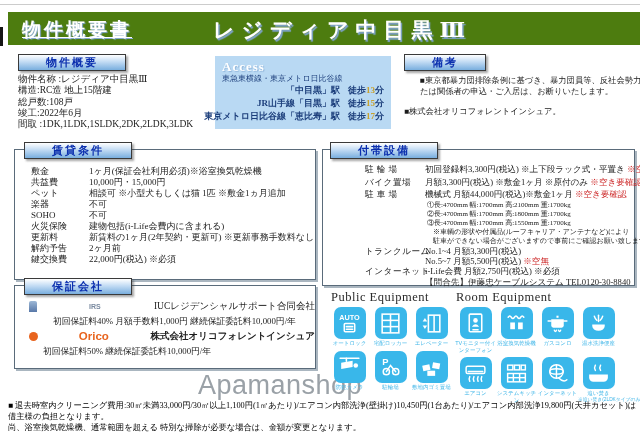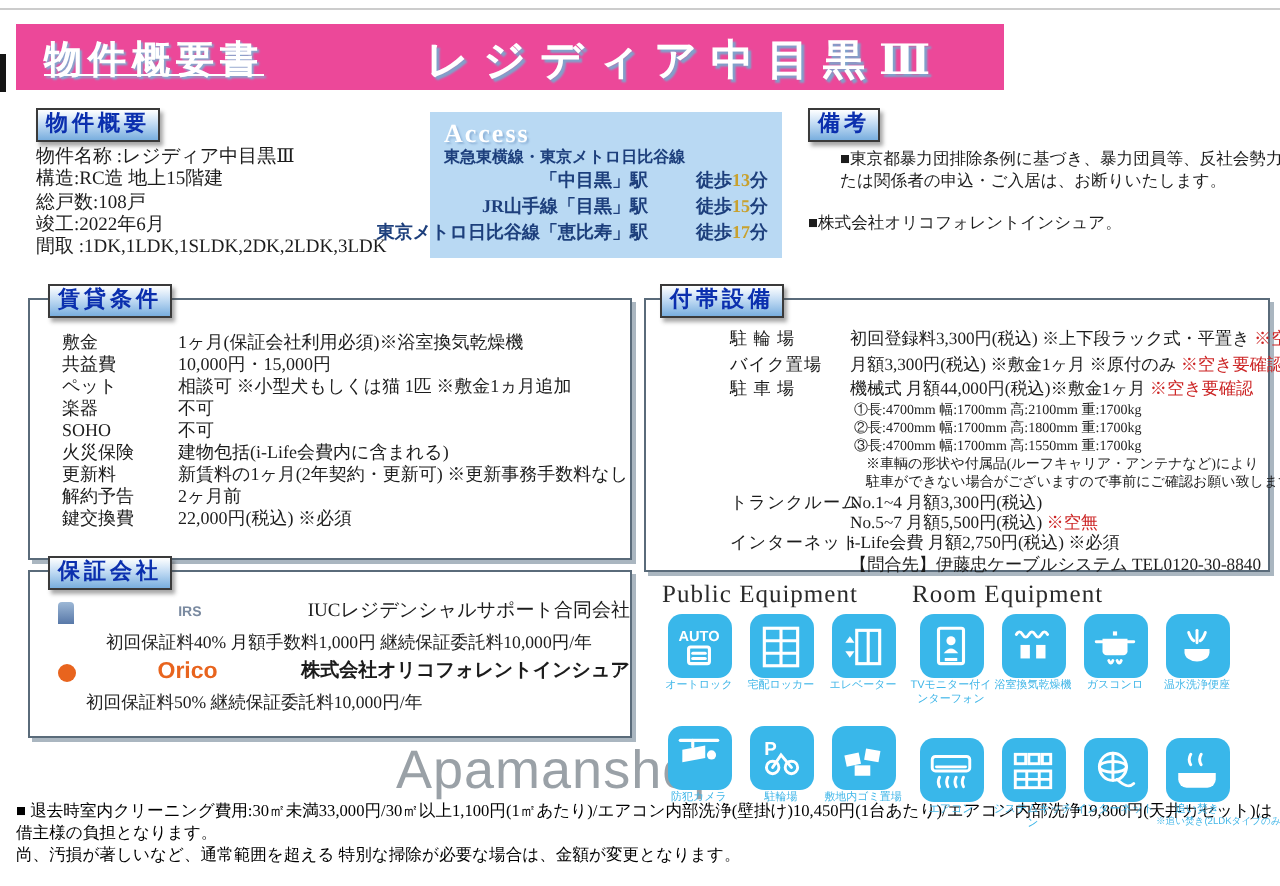--- a/index.html
+++ b/index.html
@@ -3,44 +3,44 @@
 <meta charset="utf-8">
 <style>
   html,body{margin:0;padding:0;background:#e8e8e8;}
   .page{position:relative;width:640px;height:443px;background:#ffffff;overflow:hidden;
         font-family:"Liberation Serif","DejaVu Serif",serif;color:#1c1c1c;}
   .abs{position:absolute;}
   .topline{left:0;top:4px;width:640px;height:1px;background:#cccccc;}
   .leftmark{left:0;top:27px;width:3px;height:19px;background:#151515;}
 
   
-  .hdrbar{left:8px;top:12px;width:494px;height:33px;background:#ec4899;}
+  .hdrbar{left:8px;top:12px;width:632px;height:33px;background:#4d7c0f;}
   .doc-title{position:absolute;left:14px;top:5px;font-size:19px;font-weight:700;color:#ffffff;
              text-decoration:underline;letter-spacing:3px;text-shadow:1px 1px 1px #85a8cf;}
   .prop-title{position:absolute;left:205px;top:4px;font-size:21px;font-weight:700;color:#ffffff;
               letter-spacing:7px;white-space:nowrap;text-shadow:1.5px 1.5px 1px #7fa3cc;}
 
   
   .tab{position:absolute;background:linear-gradient(180deg,#ffffff 0%,#c3dcf4 45%,#79aede 100%);
        border:1px solid #3a3a3a;box-shadow:1.5px 2px 2px rgba(60,60,60,.45);
-       color:#0b2fae;font-weight:700;font-size:11px;line-height:15px;padding:0 4px;
+       color:#0b2fae;font-weight:700;font-size:11px;line-height:15px;padding:0 27px;
        letter-spacing:2px;white-space:nowrap;z-index:5;}
 
   
   .panel{position:absolute;background:#ffffff;border:1px solid #5a6b7a;box-shadow:2px 2px 0 #aab6c0;box-sizing:border-box;}
 
   
   .ov-lines{left:18px;top:74px;width:295px;font-size:9.5px;line-height:11.3px;white-space:nowrap;}
 
   
   .access{left:215px;top:56px;width:176px;height:73px;background:#b9d9f3;padding:3px 7px;box-sizing:border-box;}
   .access-title{font-size:13px;font-weight:700;color:#ffffff;letter-spacing:1px;line-height:15px;
                 text-shadow:1px 1px 1px #8fb3d8;}
-  .access-line1{font-size:8px;font-weight:700;color:#1d3f7c;line-height:10px;white-space:nowrap;}
-  .st-row{display:flex;justify-content:flex-end;gap:24px;font-size:9px;font-weight:700;color:#1d3f7c;
+  .access-line1{font-size:8px;font-weight:400;color:#1d3f7c;line-height:10px;white-space:nowrap;}
+  .st-row{display:flex;justify-content:flex-end;gap:8px;font-size:9px;font-weight:700;color:#1d3f7c;
           line-height:12.8px;white-space:nowrap;}
   .gold{color:#c8a12e;}
 
   
   .rm1{left:420px;top:76px;width:233px;font-size:8.3px;line-height:10.5px;font-family:Liberation Mono, monospace;}
   .rm2{left:404px;top:107px;width:233px;font-size:8.3px;line-height:10.5px;}
 
   
   .rental-panel{left:14px;top:149px;width:302px;height:131px;}
   .rental-inner{padding:16px 0 0 16px;}
@@ -66,21 +66,21 @@
   .g-terms{font-size:8.8px;line-height:15px;white-space:nowrap;}
   .irs-mark{display:inline-block;width:8px;height:11px;border-radius:2px 2px 0 0;
             background:linear-gradient(180deg,#9db8d6,#5878a8);margin-right:2px;}
   .irs-text{font-size:7px;font-weight:700;color:#7a8aa0;margin-right:3px;font-family:"Liberation Sans",sans-serif;}
   .orico-dot{display:inline-block;width:9px;height:9px;border-radius:50%;background:#e8641e;margin-right:4px;}
   .orico-text{font-family:"Liberation Sans",sans-serif;font-weight:700;font-size:11.5px;color:#e8641e;margin-right:5px;}
   .g-name-bold{font-size:9.5px;font-weight:700;}
 
   
   .eq-title{position:absolute;font-size:12.5px;color:#2a2a2a;letter-spacing:0.5px;white-space:nowrap;}
-  .eq-grid{position:absolute;display:grid;row-gap:16px;z-index:2;}
+  .eq-grid{position:absolute;display:grid;row-gap:4px;z-index:2;}
   .eq-grid.pub{grid-template-columns:repeat(3,41px);}
   .eq-grid.room{grid-template-columns:repeat(4,41px);}
   .eq-item{width:41px;text-align:center;}
   .tile{width:32px;height:32px;background:#39b7ea;border-radius:7px;margin:0 auto;
         display:flex;align-items:center;justify-content:center;}
   .tile svg{display:block;}
   .eq-label{margin-top:1px;font-size:5.5px;line-height:1.2;color:#3fb6e8;font-family:"Liberation Sans",sans-serif;}
   .eq-note{font-size:4.8px;color:#44b7e8;line-height:1.2;font-family:"Liberation Sans",sans-serif;white-space:nowrap;}
 
   
@@ -394,15 +394,15 @@
       </div>
       <div class="eq-label">追い焚き</div>
       <div class="eq-note">※追い焚き(2LDKタイプのみ)</div>
     </div>
   </div>
 
   <div class="abs watermark">Apamanshop</div>
 
   <div class="abs footer">
     <div>■ 退去時室内クリーニング費用:30㎡未満33,000円/30㎡以上1,100円(1㎡あたり)/エアコン内部洗浄(壁掛け)10,450円(1台あたり)/エアコン内部洗浄19,800円(天井カセット)は借主様の負担となります。</div>
-    <div>尚、汚損が著しいなど、通常範囲を超える 特別な掃除が必要な場合は、金額が変更となります。</div>
+    <div>尚、浴室換気乾燥機、通常範囲を超える 特別な掃除が必要な場合は、金額が変更となります。</div>
   </div>
 </div>
 
 </body></html>

